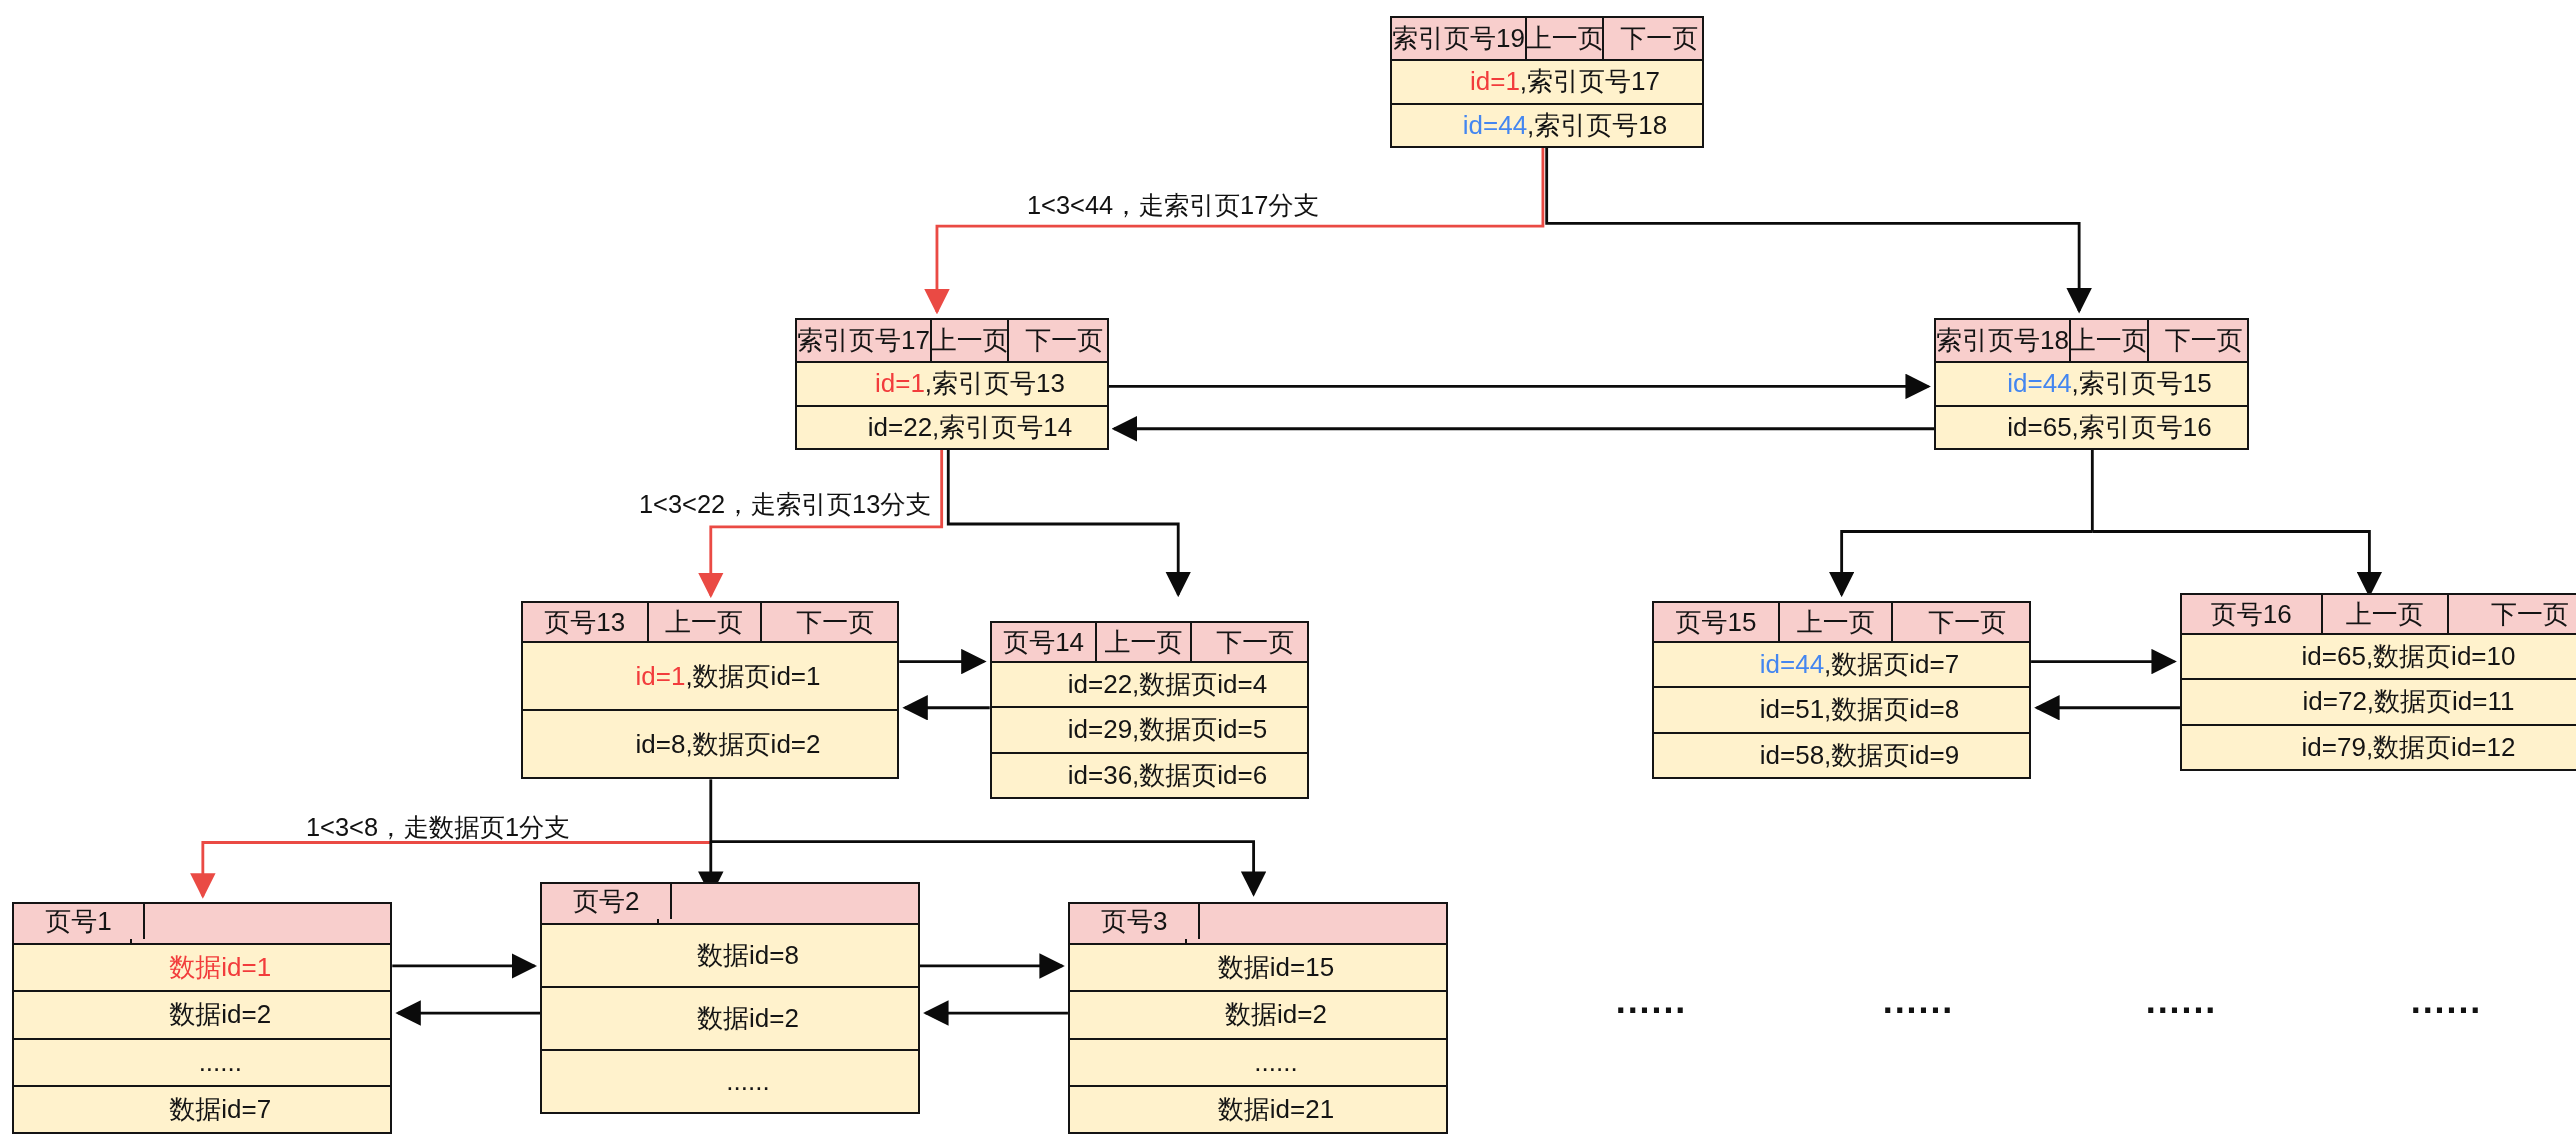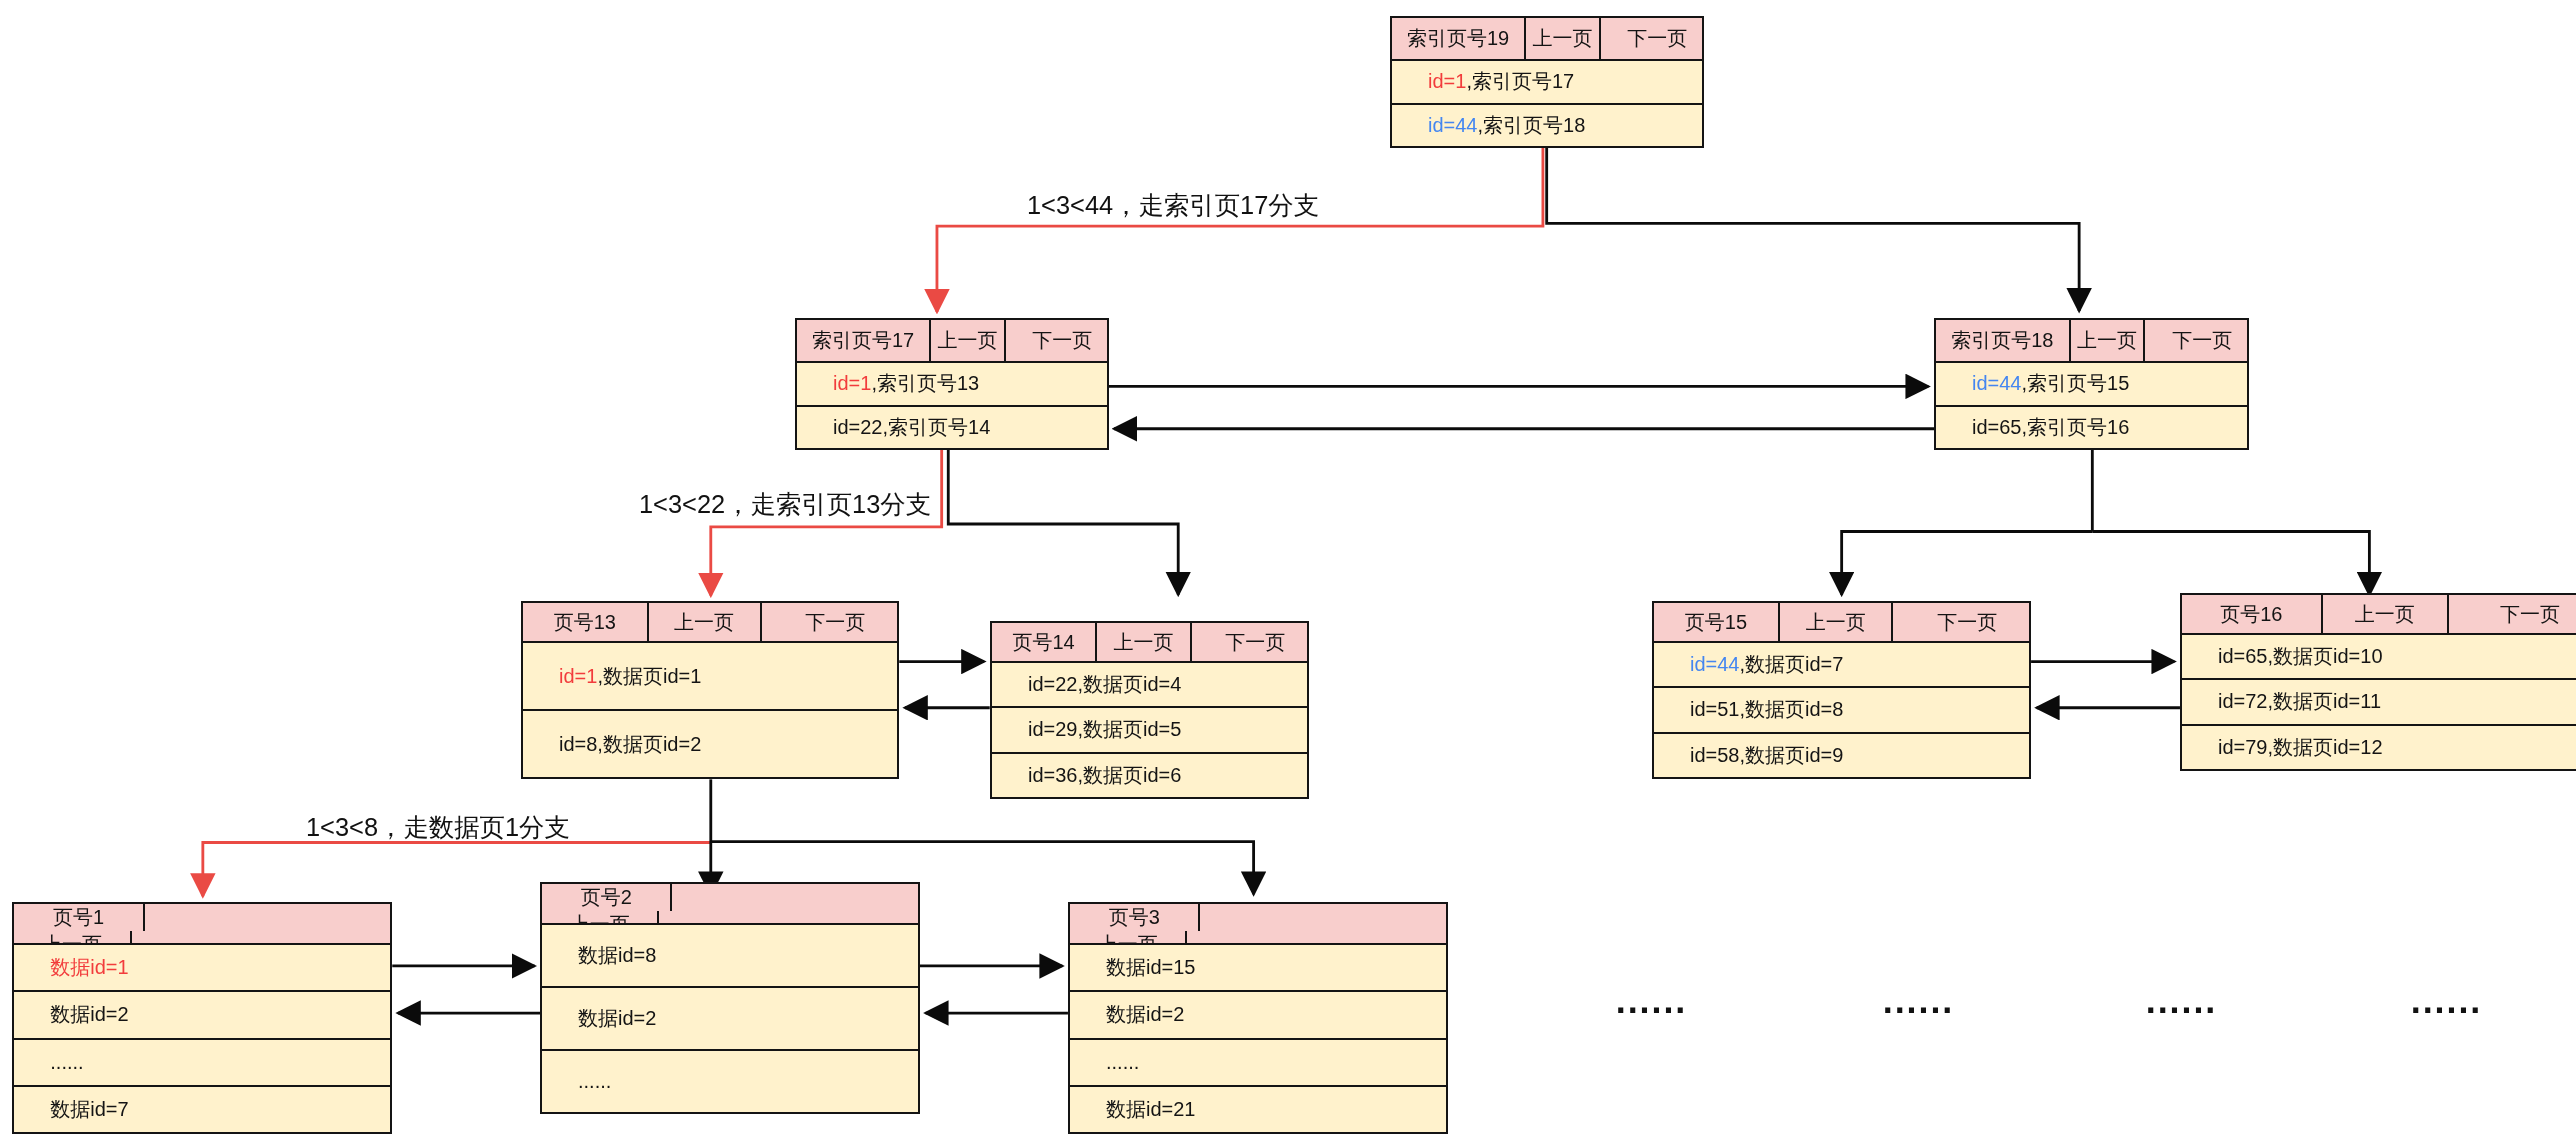--- a/index.html
+++ b/index.html
@@ -3,33 +3,33 @@
 <meta charset="utf-8">
 <style>
   html,body{margin:0;padding:0;background:#ffffff;}
   body{font-family:"Liberation Sans","DejaVu Sans",sans-serif;}
   #canvas{position:relative;width:2576px;height:1145px;background:#ffffff;overflow:hidden;}
 
   .wires{position:absolute;left:0;top:0;z-index:1;}
 
   .box{position:absolute;z-index:2;background:#fff2cc;border:2.8px solid #141414;
        box-sizing:border-box;display:flex;flex-direction:column;
-       font-size:20px;color:#141414;}
+       font-size:26px;color:#141414;}
   .hdr{display:flex;flex:0 0 auto;background:#f8cecc;}
   .hdr .cell{display:flex;align-items:center;justify-content:center;
              border-right:2.8px solid #141414;box-sizing:border-box;white-space:nowrap;}
   .hdr .cell.last{border-right:none;margin-left:12px;}
   .box.idx .hdr{height:41px;}
   .box.pg3 .hdr{height:38px;}
   .box.pg4 .hdr{height:39px;flex-direction:column;}
   .box.idx .c1{width:45%;} .box.idx .c2{width:25%;} .box.idx .c3{width:30%;}
   .box.pg3 .c1,.box.pg4 .c1{width:34.7%;}
   .box.pg3 .c2,.box.pg4 .c2{width:31.2%;}
   .box.pg3 .c3,.box.pg4 .c3{width:34.1%;}
-  .row{flex:1 1 0;display:flex;align-items:center;justify-content:flex-start;
+  .row{flex:1 1 0;display:flex;align-items:center;justify-content:center;
        border-top:2.8px solid #141414;background:#fff2cc;white-space:nowrap;padding-left:36px;}
   .key[data-color="red"]{color:#f23c3c;}
   .key[data-color="blue"]{color:#4486f0;}
 
   .lbl{position:absolute;z-index:3;font-size:25.4px;color:#111;white-space:nowrap;}
   .dots{position:absolute;z-index:3;font-size:36px;font-weight:bold;letter-spacing:1.9px;
         color:#111;width:151px;text-align:center;}
 </style>
 </head>
 <body>

